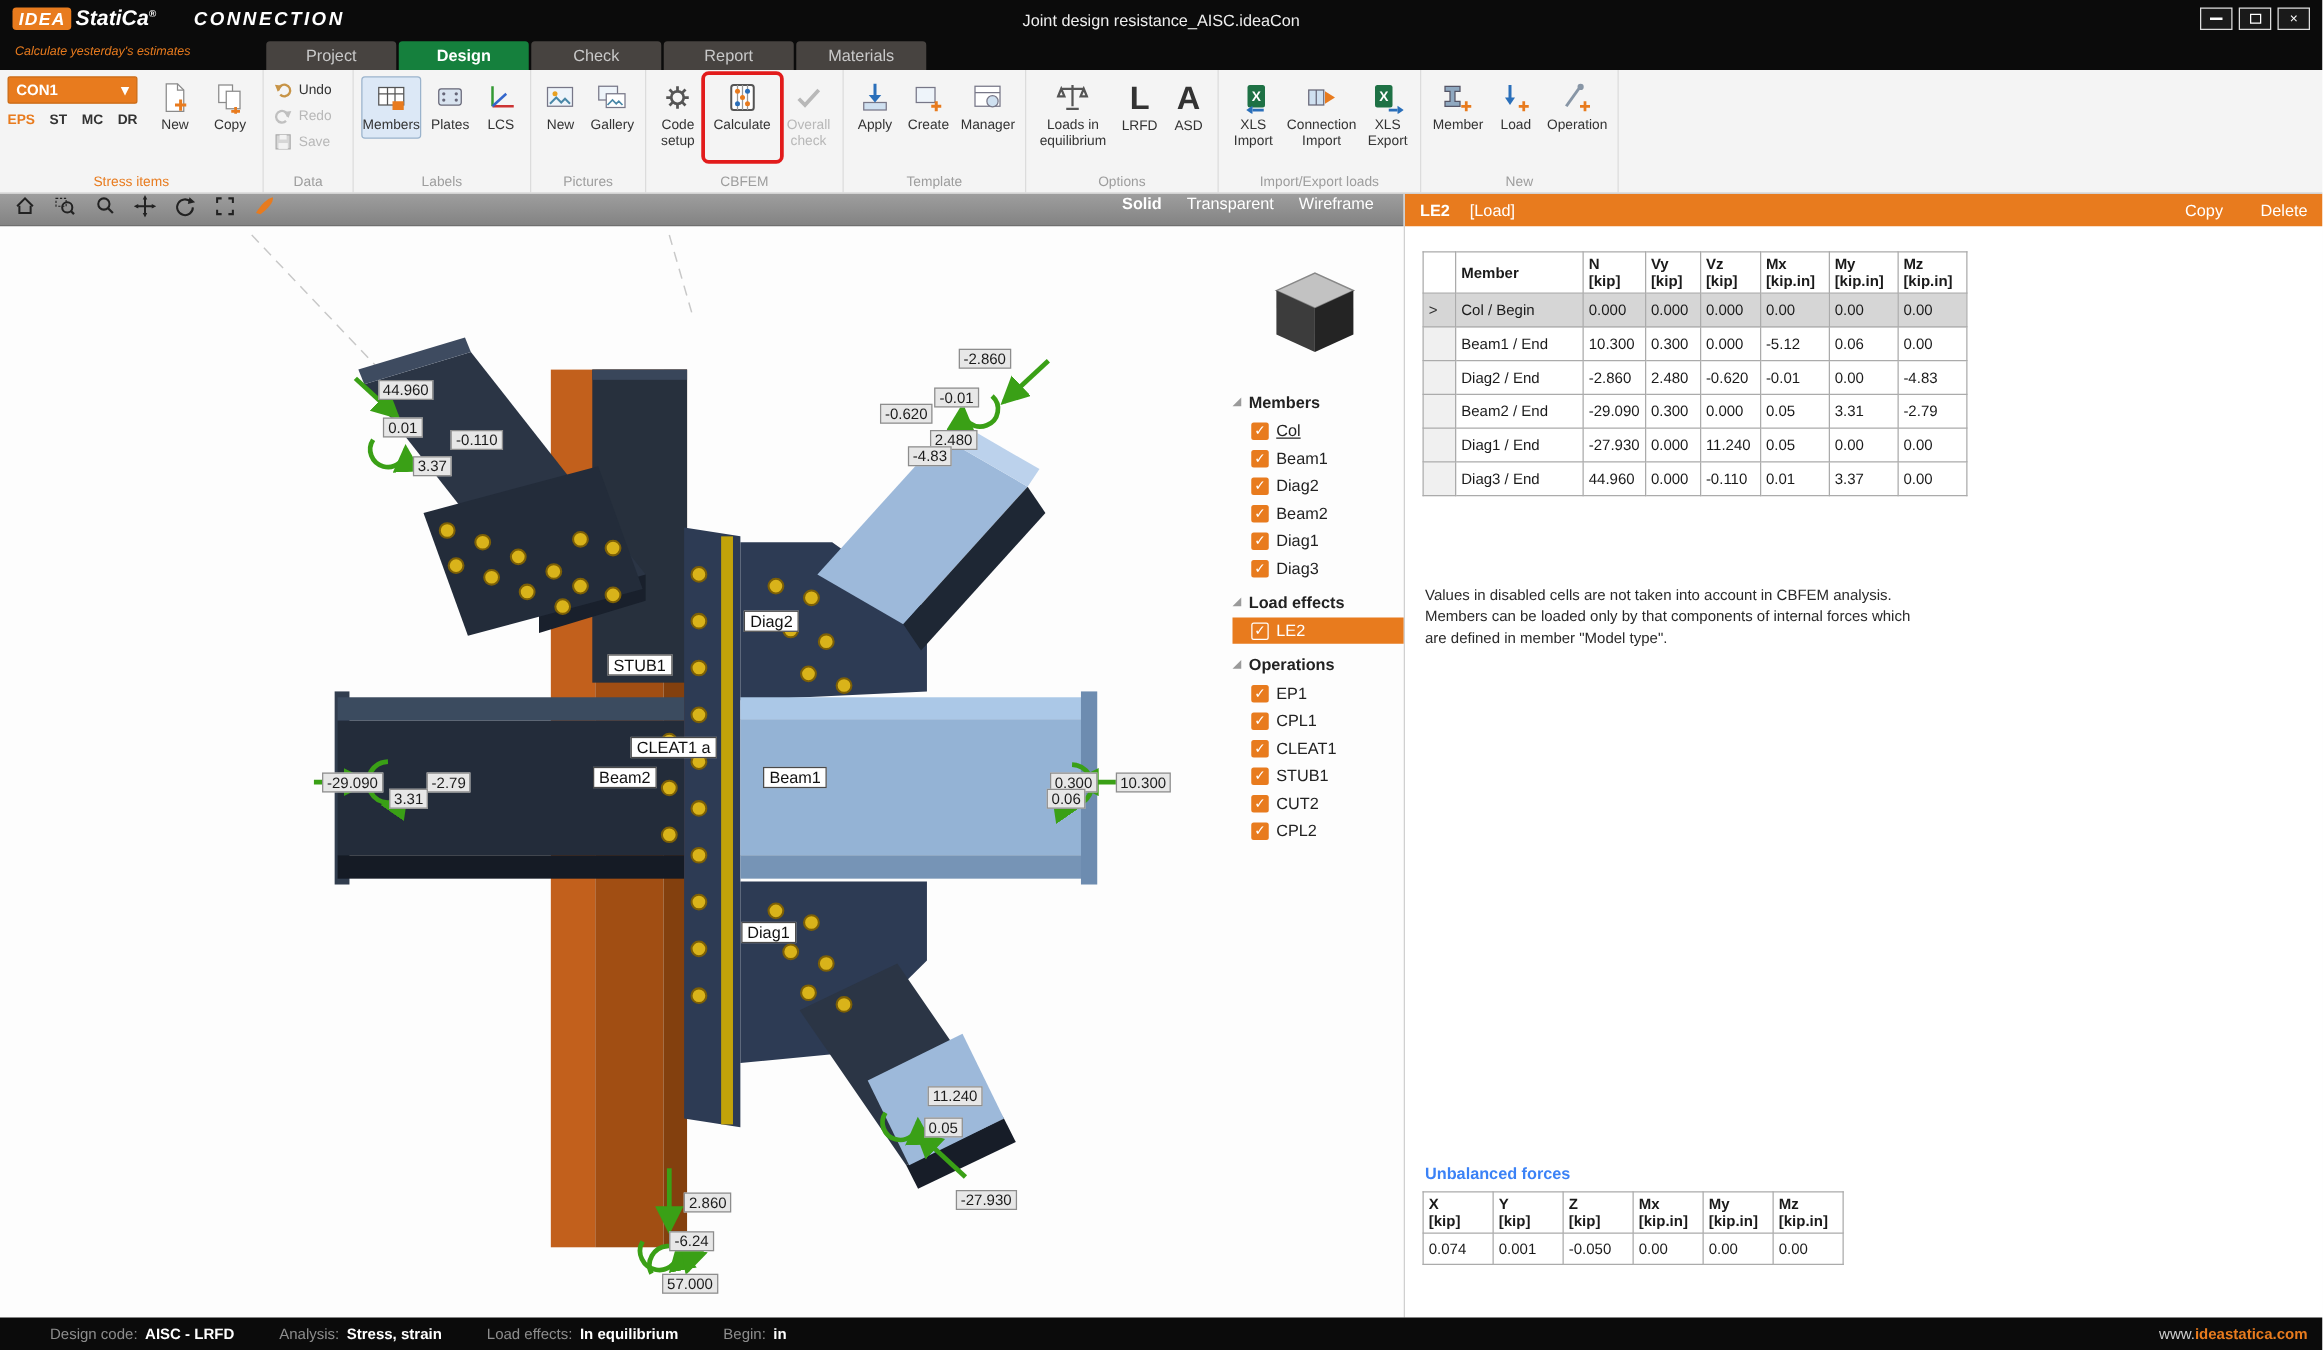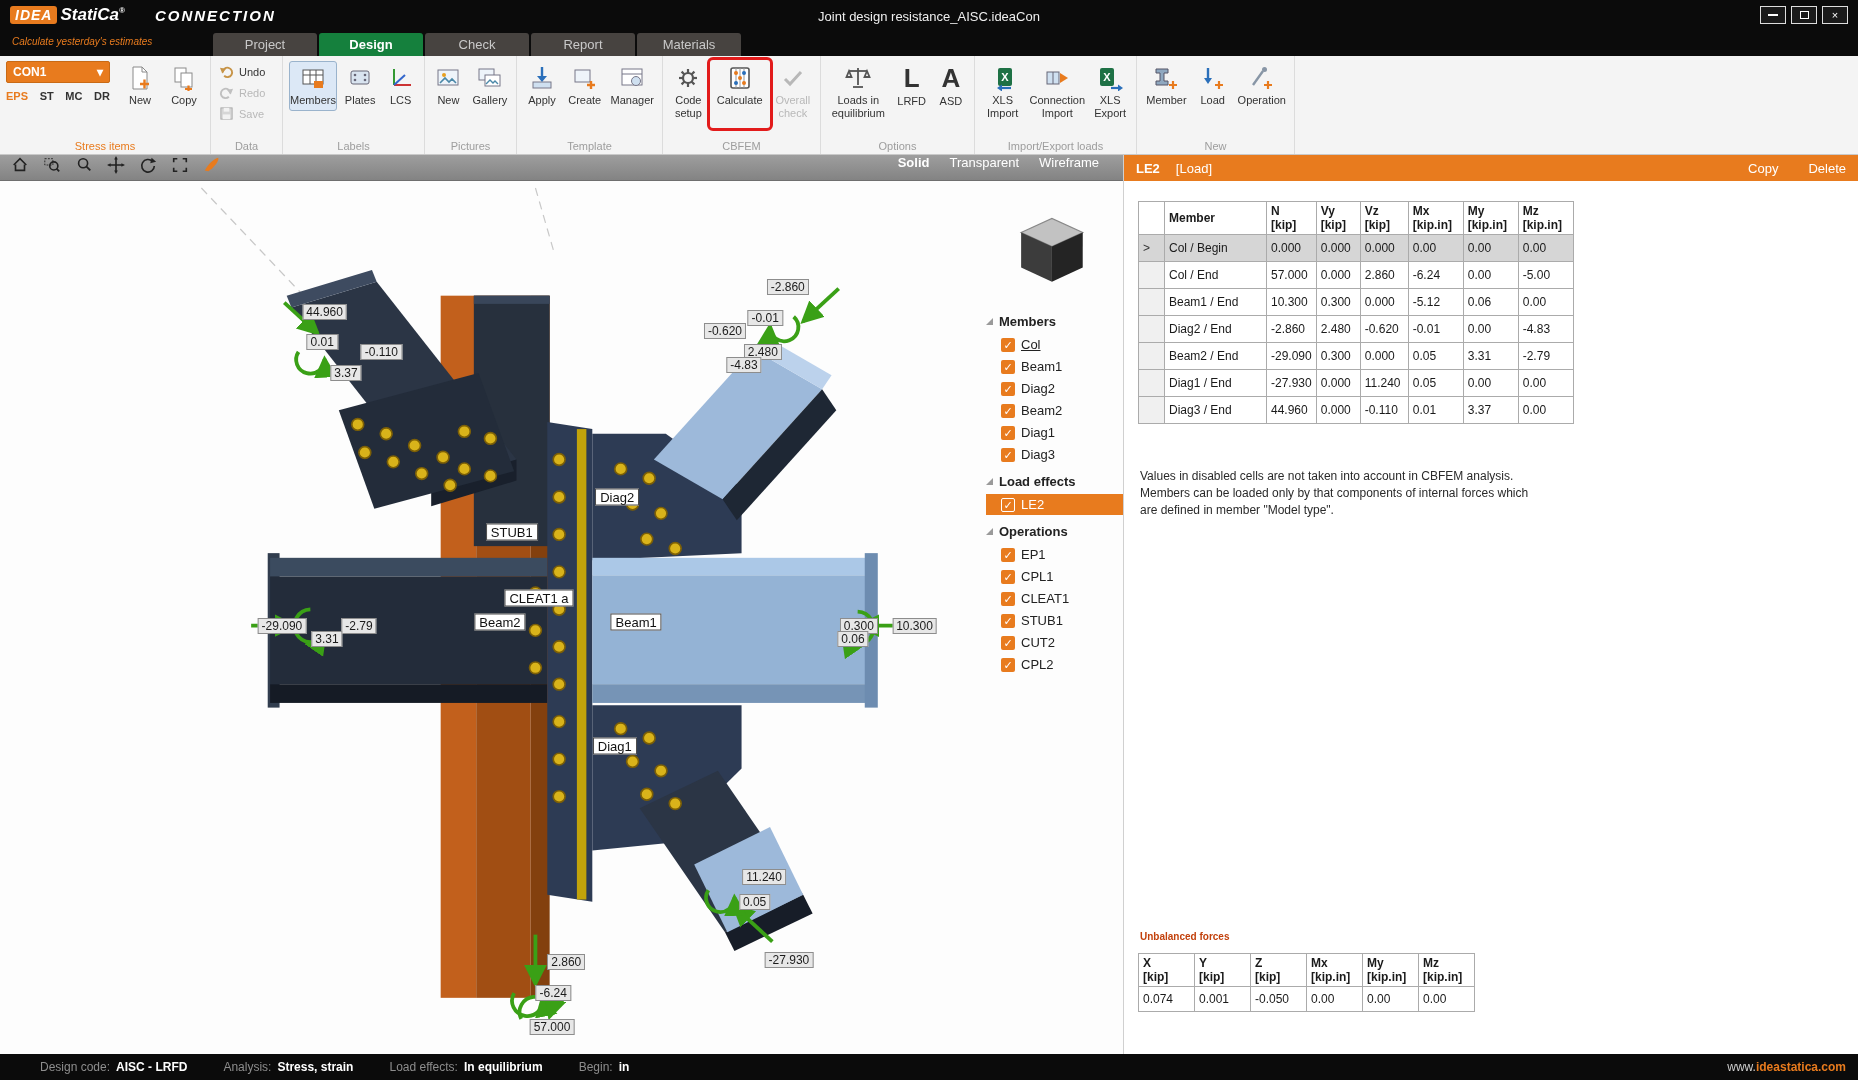--- a/index.html
+++ b/index.html
@@ -84,21 +84,21 @@
   .load-table th:nth-child(3) { width:48px; }
   .load-table th:nth-child(4) { width:44px; }
   .load-table th:nth-child(5) { width:48px; }
   .load-table th:nth-child(6) { width:55px; }
   .load-table th:nth-child(7) { width:55px; }
   .load-table th:nth-child(8) { width:55px; }
   .load-table td { height:27px; }
   .sel-cell { background:#f0f0f0; text-align:center; color:#333; }
   tr.selected td { background:#d6d6d6; }
   .panel-note { position:absolute; top:313px; left:16px; width:400px; font-size:12px; color:#2a2a2a; line-height:1.4; }
-  .unbal-title { position:absolute; top:776px; left:16px; font-weight:bold; font-size:10px; color:#c2410c; }
+  .unbal-title { position:absolute; top:776px; left:16px; font-weight:bold; font-size:13px; color:#3b82f6; }
   .unbal-table { position:absolute; top:798px; left:14px; }
   .unbal-table th { width:56px; }
   .unbal-table td { height:25px; }
 
   
   .statusbar { position:absolute; top:1054px; left:0; width:1858px; height:26px; background:#0b0b0b; display:flex; align-items:center; font-size:12px; padding-left:40px; }
   .sb-label { color:#8d8d8d; margin-right:6px; }
   .sb-value { color:#fff; font-weight:bold; margin-right:36px; }
   .sb-site { margin-left:auto; margin-right:12px; }
   .sb-site .pre { color:#cfcfcf; }
@@ -246,49 +246,20 @@
       <div class="rbtn" style="width:44px">
         <svg width="26" height="26" viewBox="0 0 26 26">
             <rect x="2" y="4" width="15" height="11" fill="#eef4fa" stroke="#778"></rect>
             <rect x="8" y="10" width="15" height="11" fill="#fff" stroke="#778"></rect>
             <path d="M9 19 l4 -4 3 3 2 -2 3 3" fill="none" stroke="#4a88a8" stroke-width="1.4"></path>
           </svg>
         <span class="lbl">Gallery</span>
       </div>
     </div>
     <div class="rgroup-label">Pictures</div>
-  </div>
-
-  <div class="rgroup" style="width:146px">
-    <div class="rgroup-body">
-      <div class="rbtn" style="width:42px">
-        <svg width="26" height="26" viewBox="0 0 26 26">
-            <rect x="4" y="17" width="18" height="6" fill="#cfe0f0" stroke="#778"></rect>
-            <path d="M13 2v9" stroke="#2a6fba" stroke-width="2.4"></path>
-            <polygon points="8,11 18,11 13,17" fill="#2a6fba"></polygon>
-          </svg>
-        <span class="lbl">Apply</span>
-      </div>
-      <div class="rbtn" style="width:44px">
-        <svg width="26" height="26" viewBox="0 0 26 26">
-            <rect x="3" y="5" width="15" height="12" fill="#eef4fa" stroke="#778"></rect>
-            <path d="M15 20h8M19 16v8" stroke="#e87b1e" stroke-width="2.4"></path>
-          </svg>
-        <span class="lbl">Create</span>
-      </div>
-      <div class="rbtn" style="width:52px">
-        <svg width="26" height="26" viewBox="0 0 26 26">
-            <rect x="3" y="4" width="20" height="16" fill="#fff" stroke="#778"></rect>
-            <line x1="3" y1="9" x2="23" y2="9" stroke="#778"></line>
-            <circle cx="17" cy="16" r="4.5" fill="#cfe0f0" stroke="#778"></circle>
-          </svg>
-        <span class="lbl">Manager</span>
-      </div>
-    </div>
-    <div class="rgroup-label">Template</div>
   </div>
 
   <div class="rgroup" style="width:158px">
     <div class="rgroup-body">
       <div class="rbtn" style="width:42px">
         <svg width="26" height="26" viewBox="0 0 26 26">
             <circle cx="13" cy="13" r="5" fill="none" stroke="#555" stroke-width="2.2"></circle>
             <g stroke="#555" stroke-width="2.2">
               <line x1="13" y1="4" x2="13" y2="8"></line>
               <line x1="13" y1="18" x2="13" y2="22"></line>
@@ -320,20 +291,49 @@
         </div>
       </div>
       <div class="rbtn disabled" style="width:46px">
         <svg width="26" height="26" viewBox="0 0 26 26">
             <path d="M5 14 l5 5 L21 7" fill="none" stroke="#b8b8b8" stroke-width="3"></path>
           </svg>
         <span class="lbl">Overall check</span>
       </div>
     </div>
     <div class="rgroup-label">CBFEM</div>
+  </div>
+
+  <div class="rgroup" style="width:146px">
+    <div class="rgroup-body">
+      <div class="rbtn" style="width:42px">
+        <svg width="26" height="26" viewBox="0 0 26 26">
+            <rect x="4" y="17" width="18" height="6" fill="#cfe0f0" stroke="#778"></rect>
+            <path d="M13 2v9" stroke="#2a6fba" stroke-width="2.4"></path>
+            <polygon points="8,11 18,11 13,17" fill="#2a6fba"></polygon>
+          </svg>
+        <span class="lbl">Apply</span>
+      </div>
+      <div class="rbtn" style="width:44px">
+        <svg width="26" height="26" viewBox="0 0 26 26">
+            <rect x="3" y="5" width="15" height="12" fill="#eef4fa" stroke="#778"></rect>
+            <path d="M15 20h8M19 16v8" stroke="#e87b1e" stroke-width="2.4"></path>
+          </svg>
+        <span class="lbl">Create</span>
+      </div>
+      <div class="rbtn" style="width:52px">
+        <svg width="26" height="26" viewBox="0 0 26 26">
+            <rect x="3" y="4" width="20" height="16" fill="#fff" stroke="#778"></rect>
+            <line x1="3" y1="9" x2="23" y2="9" stroke="#778"></line>
+            <circle cx="17" cy="16" r="4.5" fill="#cfe0f0" stroke="#778"></circle>
+          </svg>
+        <span class="lbl">Manager</span>
+      </div>
+    </div>
+    <div class="rgroup-label">Template</div>
   </div>
 
   <div class="rgroup" style="width:154px">
     <div class="rgroup-body">
       <div class="rbtn" style="width:66px">
         <svg width="26" height="26" viewBox="0 0 26 26">
             <g stroke="#555" stroke-width="1.8" fill="none">
               <line x1="13" y1="3" x2="13" y2="20"></line>
               <line x1="4" y1="6" x2="22" y2="6"></line>
               <path d="M4 6 L1.5 12 L6.5 12 Z"></path>
@@ -735,30 +735,20 @@
           <td>Col / Begin</td>
           <td>0.000</td>
           <td>0.000</td>
           <td>0.000</td>
           <td>0.00</td>
           <td>0.00</td>
           <td>0.00</td>
         </tr>
         <tr>
           <td class="sel-cell"></td>
-          <td>Col / End</td>
-          <td>57.000</td>
-          <td>0.000</td>
-          <td>2.860</td>
-          <td>-6.24</td>
-          <td>0.00</td>
-          <td>-5.00</td>
-        </tr>
-        <tr>
-          <td class="sel-cell"></td>
           <td>Beam1 / End</td>
           <td>10.300</td>
           <td>0.300</td>
           <td>0.000</td>
           <td>-5.12</td>
           <td>0.06</td>
           <td>0.00</td>
         </tr>
         <tr>
           <td class="sel-cell"></td>

